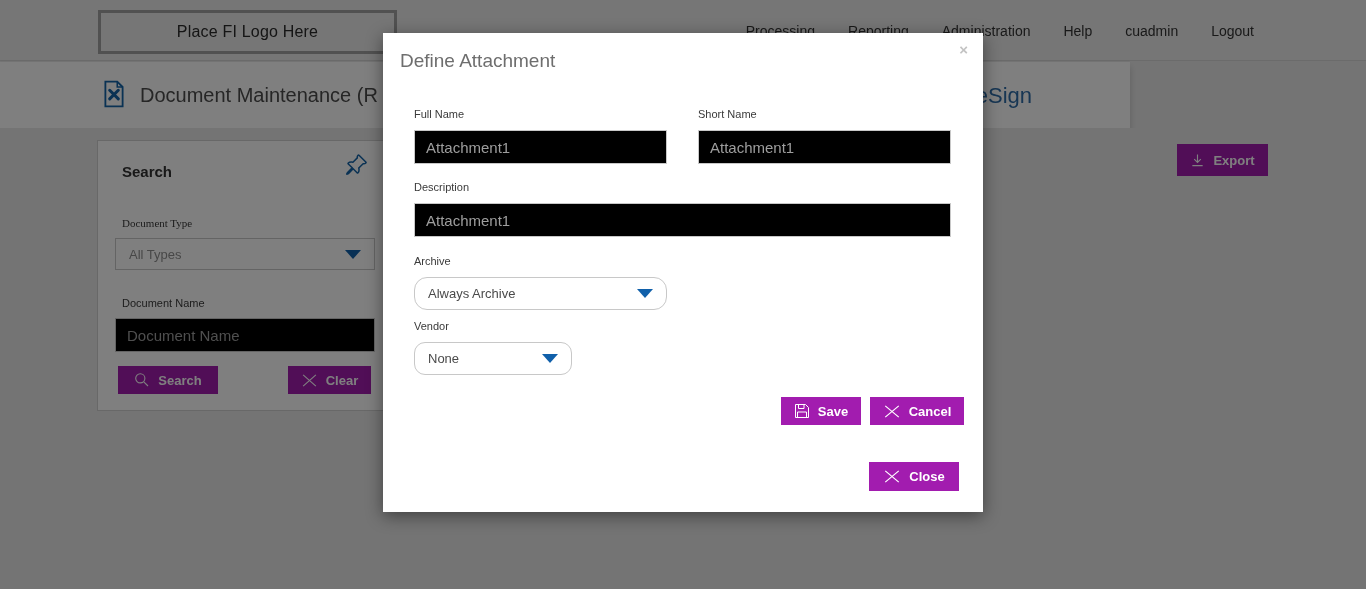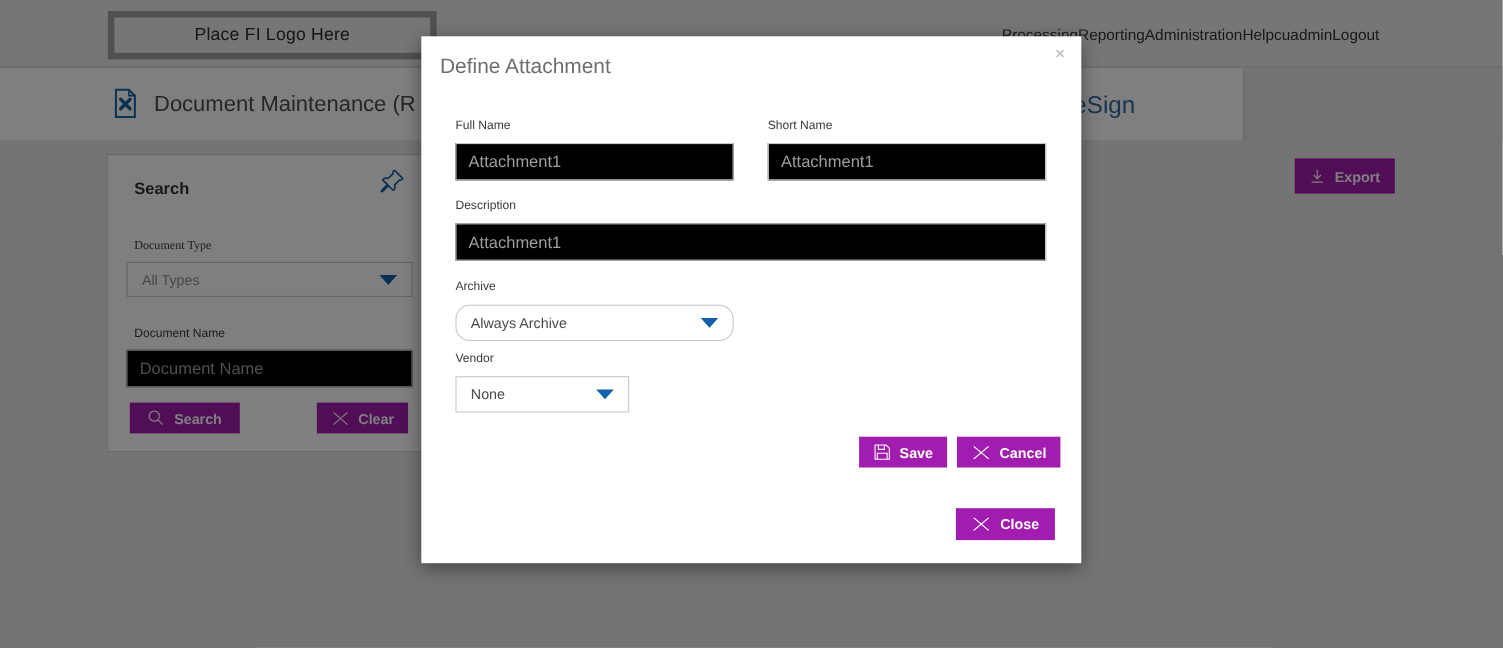--- a/index.html
+++ b/index.html
@@ -11,26 +11,26 @@
     overflow:hidden;
   }
 
   
   .topbar {
     position:absolute; left:0; top:0; width:1366px; height:61px;
     background:#ececec; border-bottom:1px solid #d6d6d6;
   }
   .logo-box {
     position:absolute; left:98px; top:10px; width:299px; height:44px;
-    border:6px solid #a3a3a3; display:flex; align-items:center; justify-content:center;
+    border:3px solid #a3a3a3; display:flex; align-items:center; justify-content:center;
     font-size:16px; color:#2a2a2a; letter-spacing:.2px;
   }
   .nav {
     position:absolute; right:112px; top:0; height:61px;
-    display:flex; align-items:center; 
+    display:flex; align-items:center; gap:33px;
     font-size:14px; color:#333;
   }
   .nav-item { cursor:pointer; white-space:nowrap; }
 
   .page-header {
     position:absolute; left:0; top:62px; width:1130px; height:66px;
     background:#ffffff; box-shadow:0 5px 7px rgba(0,0,0,.18);
   }
   .ph-icon { position:absolute; left:101px; top:18px; width:26px; height:28px; }
   .ph-title { position:absolute; left:140px; top:22px; font-size:20px; color:#4c4c4c; }
@@ -168,21 +168,21 @@
   <span class="m-label" style="left:31px; top:148px;">Description</span>
   <input class="box-input" style="left: 31px; top: 170px; width: 537px;" type="text" placeholder="Attachment1">
 
   <span class="m-label" style="left:31px; top:222px;">Archive</span>
   <div class="select-box" style="left:31px; top:244px; width:253px; height:33px;border-radius:13px;">
     <span>Always Archive</span>
     <span class="arrow-down"></span>
   </div>
 
   <span class="m-label" style="left:31px; top:287px;">Vendor</span>
-  <div class="select-box" style="left:31px; top:309px; width:158px; height:33px;">
+  <div class="select-box" style="left:31px; top:309px; width:158px; height:33px;border-radius:11px;">
     <span>None</span>
     <span class="arrow-down"></span>
   </div>
 
   <button class="btn" style="left:398px; top:364px; width:80px; height:28px;">
     <svg viewBox="0 0 16 16" width="16" height="16">
       <path d="M1.5 1.5 h10 l3 3 v10 h-13 z" fill="none" stroke="#fff" stroke-width="1"></path>
       <path d="M4.5 1.5 v4 h5.5 v-4" fill="none" stroke="#fff" stroke-width="1"></path>
       <path d="M3.5 14.5 v-5.5 h9 v5.5" fill="none" stroke="#fff" stroke-width="1"></path>
     </svg>

